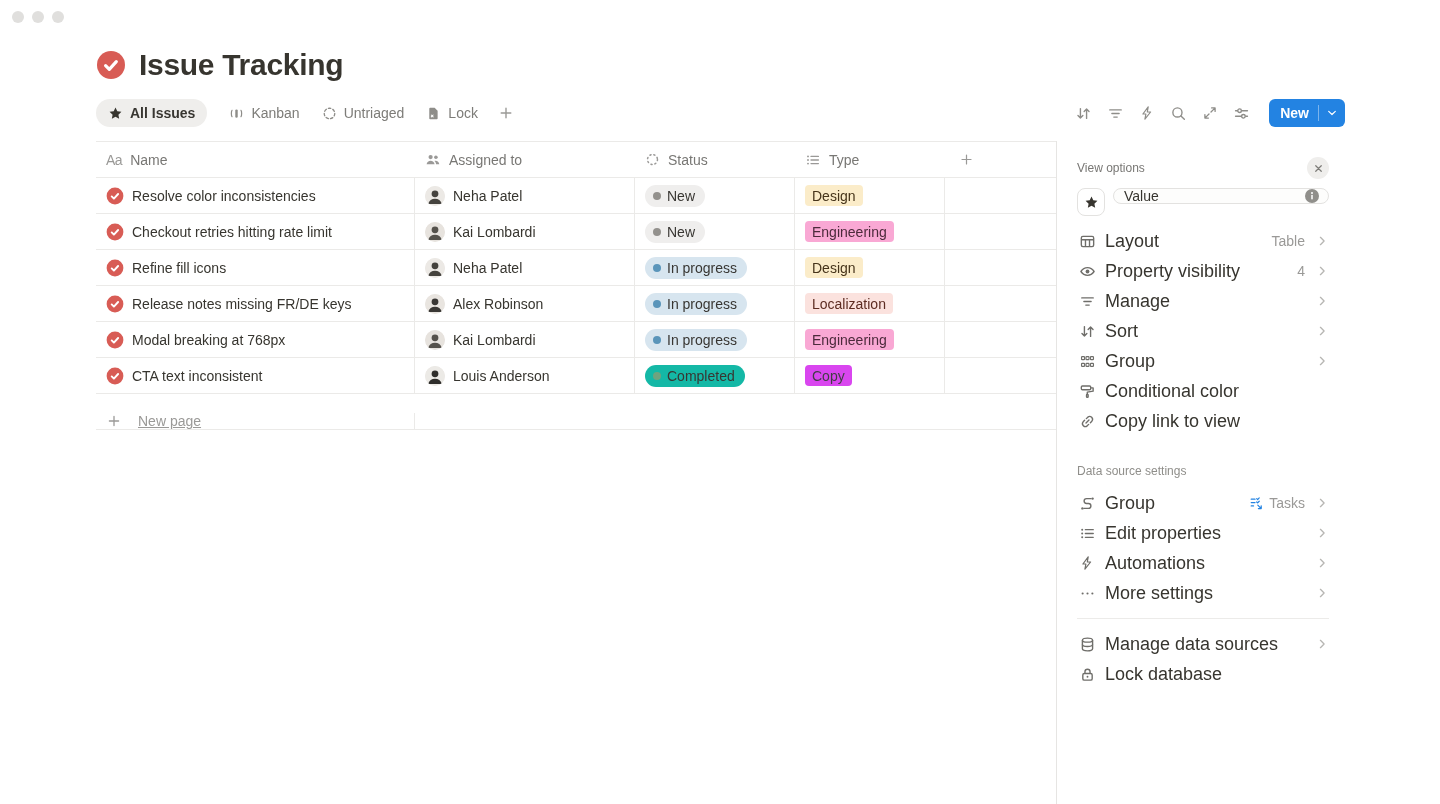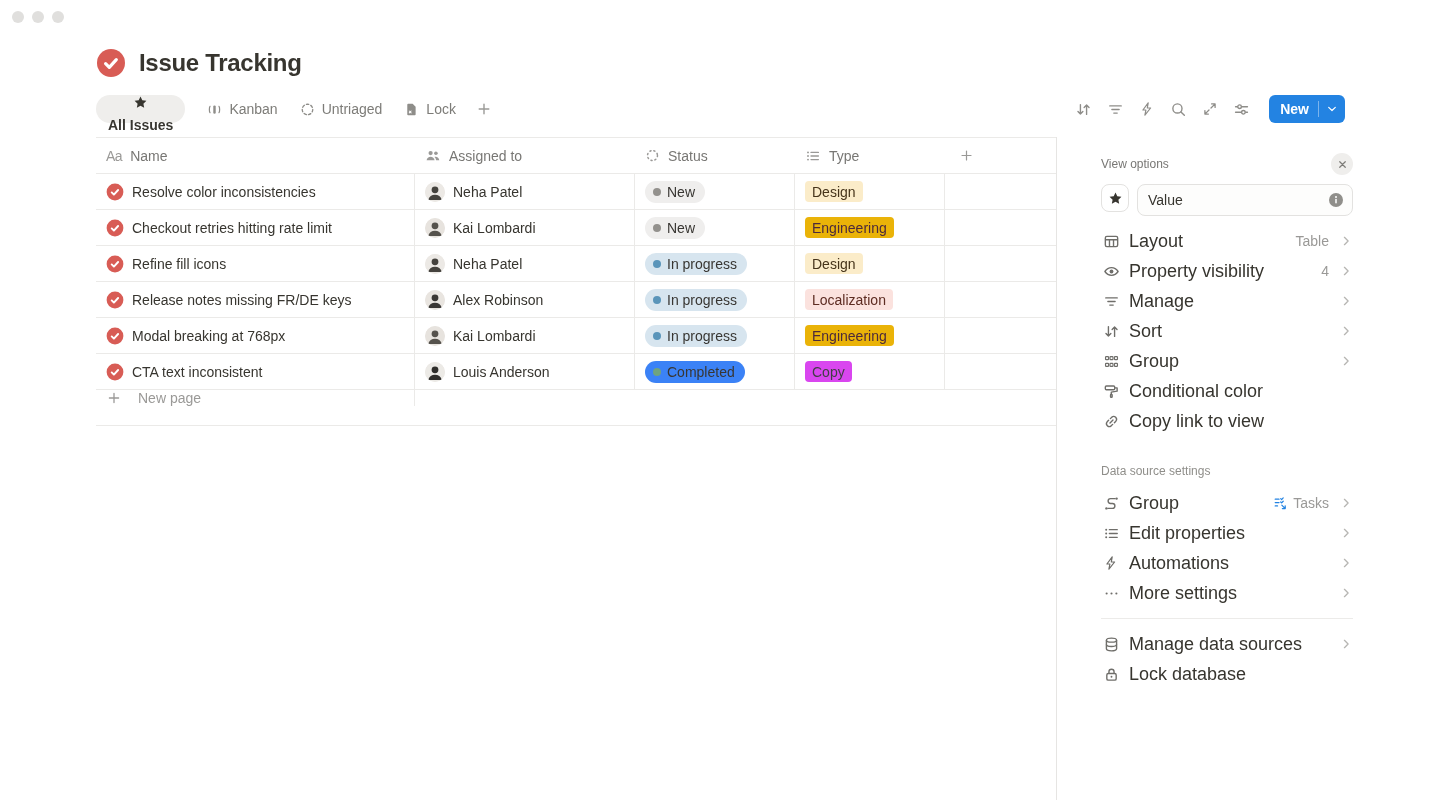--- a/index.html
+++ b/index.html
@@ -11,42 +11,42 @@
   }
   svg { display:block; }
 
   
   .win-dots { position:absolute; top:11px; left:12px; display:flex; gap:8px; }
   .win-dot { width:12px; height:12px; border-radius:50%; background:#e0dfdd; }
 
   
   .page-header { padding:48px 0 0 96px; display:flex; align-items:center; gap:13px; }
   .title-icon { width:30px; height:30px; flex:0 0 auto; }
-  .page-title { font-size:24px; font-weight:700; letter-spacing:-0.3px; color:#37352f; }
+  .page-title { font-size:30px; font-weight:700; letter-spacing:-0.3px; color:#37352f; }
 
   
   .view-bar { position:relative; margin-top:13px; height:36px; display:flex; align-items:center; padding-left:96px; }
   .tab { display:flex; align-items:center; gap:7px; font-size:14px; color:#7d7c78; font-weight:500; cursor:pointer; }
   .tab + .tab { margin-left:22px; }
-  .tab.active { background:#efeeec; border-radius:15px; height:28px; padding:0 12px; color:#383631; font-weight:600; margin-left:0;flex-direction:column; }
+  .tab.active { background:#efeeec; border-radius:15px; height:28px; padding:0 12px; color:#383631; font-weight:600; margin-left:0; }
   .tab .t-ico { color:#8e8d89; display:flex; }
   .tab.active .t-ico { color:#37352f; }
   .tab-add { margin-left:20px; color:#9b9a97; display:flex; cursor:pointer; }
 
   .toolbar { position:absolute; right:95px; top:0; height:36px; display:flex; align-items:center; gap:15px; }
   .tb-ico { color:#8e8d89; display:flex; cursor:pointer; }
   .new-btn { display:flex; align-items:center; height:28px; background:#2383e2; border-radius:6px; color:#fff; margin-left:4px; cursor:pointer; overflow:hidden; }
   .new-btn .nb-label { font-size:14px; font-weight:600; padding:0 9px 0 11px; }
   .new-btn .nb-divider { width:1px; height:16px; background:rgba(255,255,255,0.4); }
   .new-btn .nb-caret { padding:0 7px; display:flex; }
 
   
   .content { display:flex; margin-top:10px; height:663px; align-items:stretch; }
   .main { flex:0 0 1056px; }
-  .side-panel { flex:1; border-left:1px solid #e6e5e3; position:relative;padding-left:24px; }
+  .side-panel { flex:1; border-left:1px solid #e6e5e3; position:relative; }
 
   
   .table { margin-left:96px; width:960px; border-top:1px solid #ebeae8; }
   .t-head { display:flex; height:36px; align-items:center; border-bottom:1px solid #ebeae8; color:#787774; font-size:14px; }
   .t-row { display:flex; height:36px; align-items:stretch; border-bottom:1px solid #ebeae8; }
   .cell { display:flex; align-items:center; padding:0 8px 0 10px; }
   .t-row .cell { border-right:1px solid #ebeae8; }
   .t-row .cell:last-child { border-right:none; }
   .c-name { width:319px; gap:8px; }
   .c-assignee { width:220px; gap:8px; }
@@ -60,43 +60,43 @@
   .row-name { font-size:14px; font-weight:500; color:#37352f; white-space:nowrap; }
   .avatar { width:20px; height:20px; border-radius:50%; overflow:hidden; flex:0 0 auto; background:#ece9e5; }
   .assignee-name { font-size:14px; color:#37352f; white-space:nowrap; }
 
   .pill { display:inline-flex; align-items:center; gap:6px; height:22px; border-radius:11px; padding:0 10px 0 8px; font-size:14px; color:#383632; }
   .pill .dot { width:8px; height:8px; border-radius:50%; }
   .pill[data-variant="new"] { background:#efeeed; }
   .pill[data-variant="new"] .dot { background:#93918d; }
   .pill[data-variant="in_progress"] { background:#d7e5ef; }
   .pill[data-variant="in_progress"] .dot { background:#5a95ba; }
-  .pill[data-variant="completed"] { background:#3b82f6; }
+  .pill[data-variant="completed"] { background:#14b8a6; }
   .pill[data-variant="completed"] .dot { background:#6fa37f; }
 
   .tag { display:inline-flex; align-items:center; height:21px; border-radius:4px; padding:0 7px; font-size:14px; }
   .tag[data-variant="design"] { background:#fbecc9; color:#46341a; }
-  .tag[data-variant="engineering"] { background:#eab308; color:#4c2a3b; }
+  .tag[data-variant="engineering"] { background:#f9a8d4; color:#4c2a3b; }
   .tag[data-variant="localization"] { background:#fbe2de; color:#5d2c22; }
   .tag[data-variant="copy"] { background:#d946ef; color:#413e45; }
 
-  .new-page-row { display:flex; height:36px; align-items:flex-start; border-bottom:1px solid #ebeae8; color:#9a9997; cursor:pointer; }
+  .new-page-row { display:flex; height:36px; align-items:flex-end; border-bottom:1px solid #ebeae8; color:#9a9997; cursor:pointer;text-decoration:underline; }
   .new-page-row .cell { border-right:1px solid #ebeae8; }
   .new-page-row .cell:last-child { border-right:none; }
   .np-label { font-size:14px; }
   .np-plus { color:#9a9997; display:flex; }
 
   
   .panel-inner { padding:15px 0 0 20px; width:272px; }
   .panel-head { display:flex; align-items:center; justify-content:space-between; height:24px; }
   .panel-title { font-size:12px; color:#787774; font-weight:500; }
   .close-btn { width:22px; height:22px; border-radius:50%; background:#efeeec; display:flex; align-items:center; justify-content:center; color:#7d7c78; cursor:pointer; }
   .name-row { display:flex; gap:8px; margin-top:8px; }
   .fav-btn { width:28px; height:28px; border:1px solid #e3e2e0; border-radius:8px; display:flex; align-items:center; justify-content:center; font-size:14px; color:#37352f; background:#fff; cursor:pointer; }
-  .name-input { flex:1; height:32px; border:1px solid #e3e2e0; border-radius:8px; background:#fdfdfc; display:flex; align-items:center; padding:0 8px 0 10px; }
+  .name-input { flex:1; height:16px; border:1px solid #e3e2e0; border-radius:8px; background:#fdfdfc; display:flex; align-items:center; padding:0 8px 0 10px; }
   .name-input .ni-text { flex:1; font-size:14px; color:#37352f; }
   .info-badge { display:flex; }
 
   .menu { margin-top:10px; }
   .m-row { display:flex; align-items:center; height:30px; gap:8px; cursor:pointer; }
   .m-ico { width:20px; display:flex; justify-content:center; color:#6f6e6a; flex:0 0 auto; }
   .m-label { font-size:18px; color:#37352f; white-space:nowrap; }
   .m-spacer { flex:1; }
   .m-value { font-size:14px; color:#9a9997; display:flex; align-items:center; gap:5px; }
   .m-chevron { color:#b7b6b3; display:flex; margin-left:2px; }

